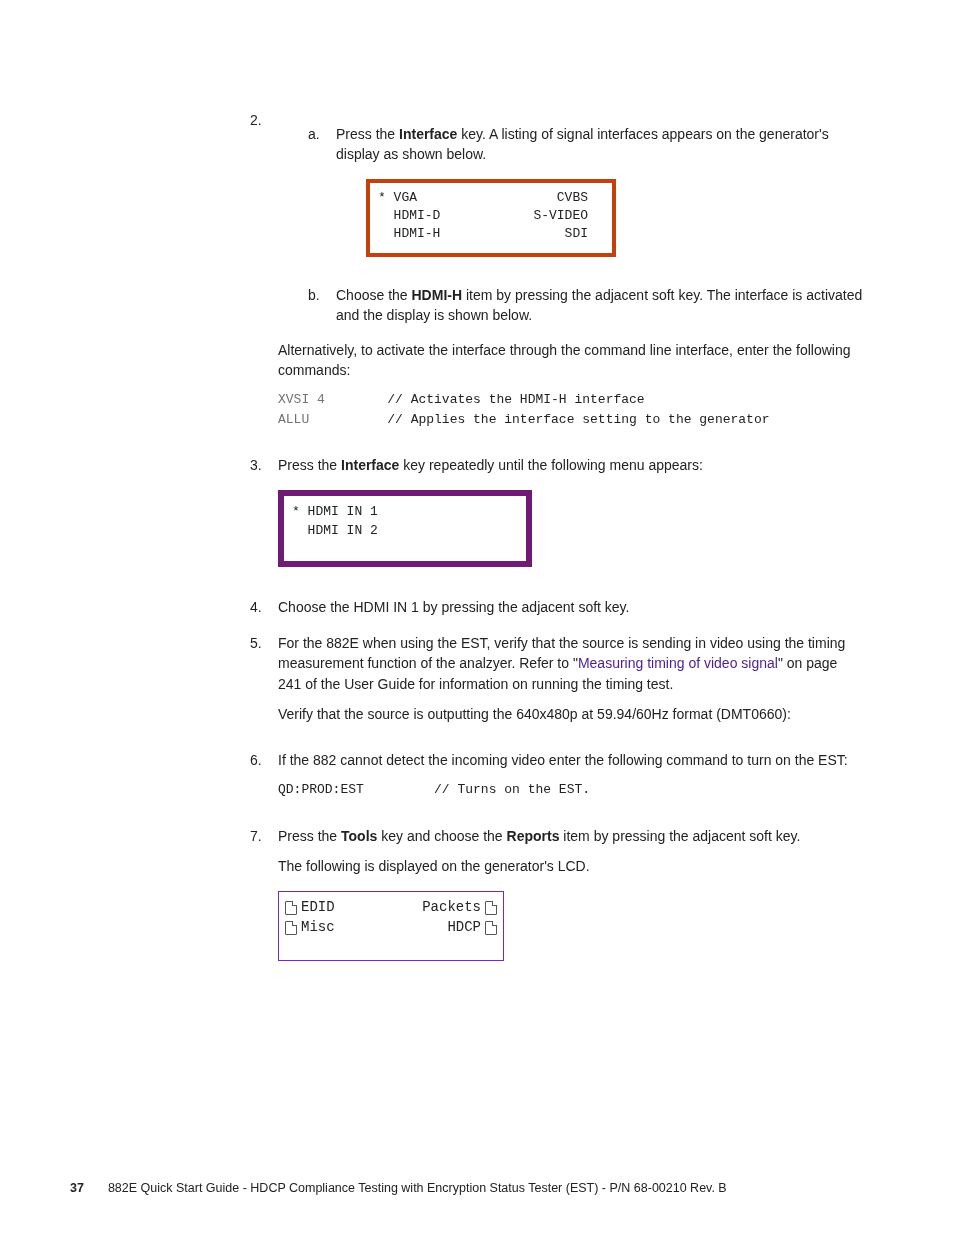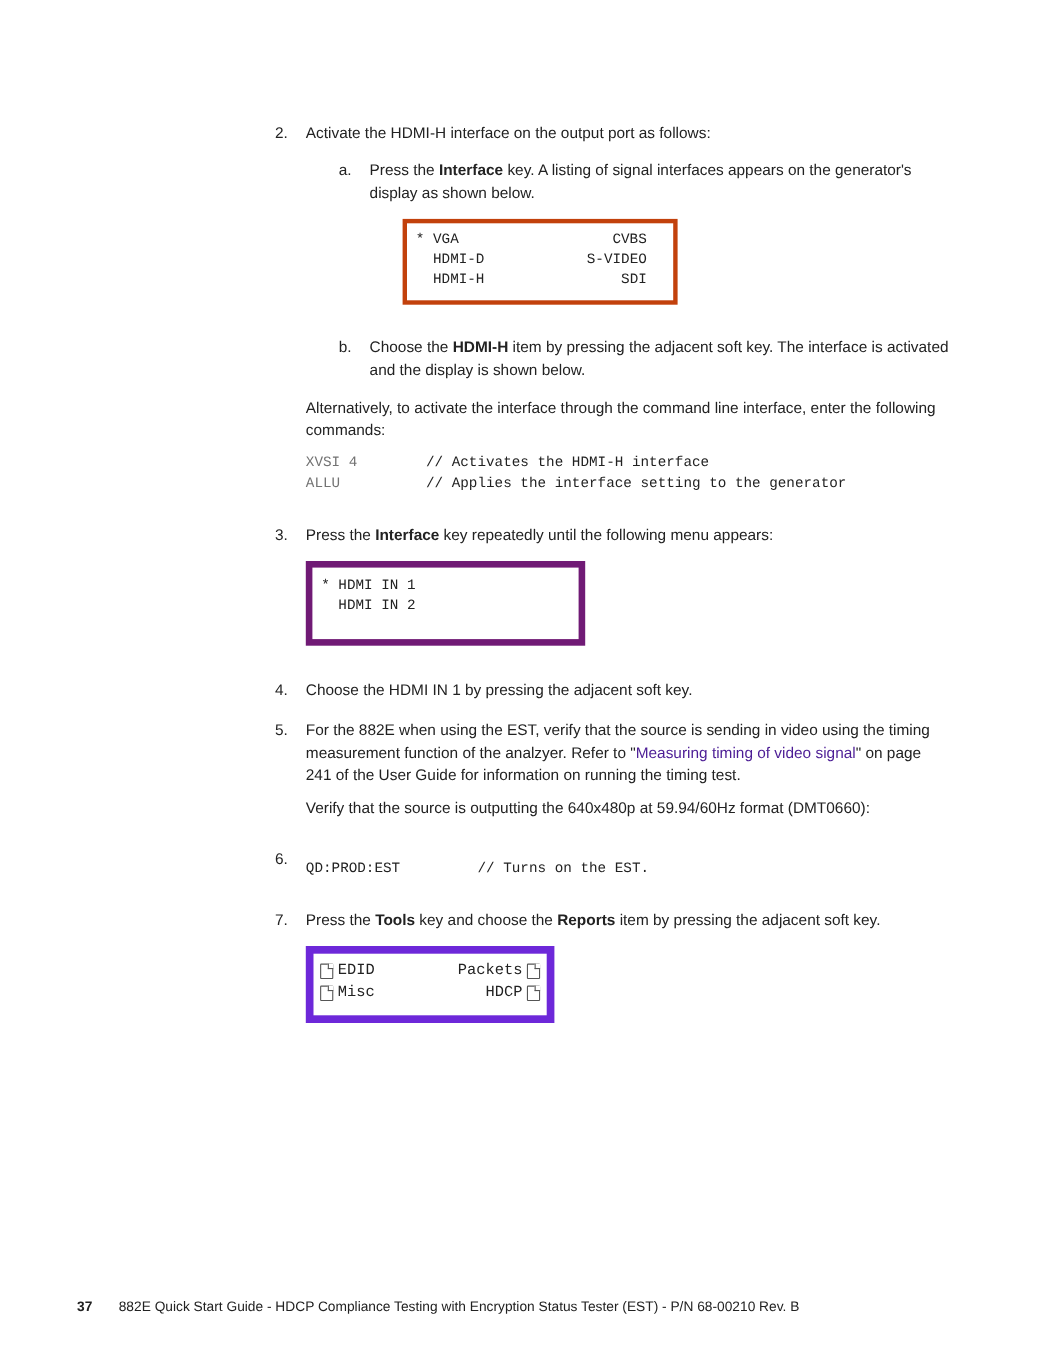--- a/index.html
+++ b/index.html
@@ -80,21 +80,21 @@
     margin: 10px 0;
     white-space: pre;
     line-height: 1.5;
   }
   .code-block .cmd { color: #737373; }
   .link-style { color: #4c1d95; }
   p.block-p {
     margin: 10px 0;
   }
   .lcd-graphic {
-    border: 7px solid #6d28d9;
+    border: 1px solid #6d28d9;
     width: 226px;
     height: 70px;
     margin: 14px 0 14px 0;
     padding: 6px 6px;
     box-sizing: border-box;
     font-family: "Courier New", monospace;
     font-size: 14px;
     line-height: 1.4;
   }
   .lcd-graphic .row {
@@ -148,21 +148,20 @@
 
 <div class="page">
   <div class="content">
 
     <ol class="main-list">
 
       <li>
         <div class="li-row">
           <div class="li-num">2.</div>
           <div class="li-body">
-            <span>Activate the HDMI-H interface on the output port as follows:</span>
 
             <ol class="sub-list">
 
               <li>
                 <div class="li-row">
                   <div class="sub-num">a.</div>
                   <div class="li-body">
                     <span>Press the </span><strong>Interface</strong><span> key. A listing of signal interfaces appears on the generator's display as shown below.</span>
 
                     <div class="lcd-box"><span class="left">* VGA</span><span class="right">CVBS</span>
@@ -220,30 +219,32 @@
             <span>For the 882E when using the EST, verify that the source is sending in video using the timing measurement function of the analzyer. Refer to "</span><span class="link-style">Measuring timing of video signal</span><span>" on page 241 of the User Guide for information on running the timing test.</span>
             <p class="block-p">Verify that the source is outputting the 640x480p at 59.94/60Hz format (DMT0660):</p>
           </div>
         </div>
       </li>
 
       <li>
         <div class="li-row">
           <div class="li-num">6.</div>
           <div class="li-body">
+            <span>If the 882 cannot detect the incoming video enter the following command to turn on the EST:</span>
             <div class="code-block">QD:PROD:EST         // Turns on the EST.</div>
           </div>
         </div>
       </li>
 
       <li>
         <div class="li-row">
           <div class="li-num">7.</div>
           <div class="li-body">
             <span>Press the </span><strong>Tools</strong><span> key and choose the </span><strong>Reports</strong><span> item by pressing the adjacent soft key.</span>
+            <p class="block-p">The following is displayed on the generator's LCD.</p>
 
             <div class="lcd-graphic">
               <div class="row">
                 <div class="cell">
                   <span class="folder-icon"></span>
                   <span>EDID</span>
                 </div>
                 <div class="cell">
                   <span>Packets</span>
                   <span class="folder-icon"></span>

